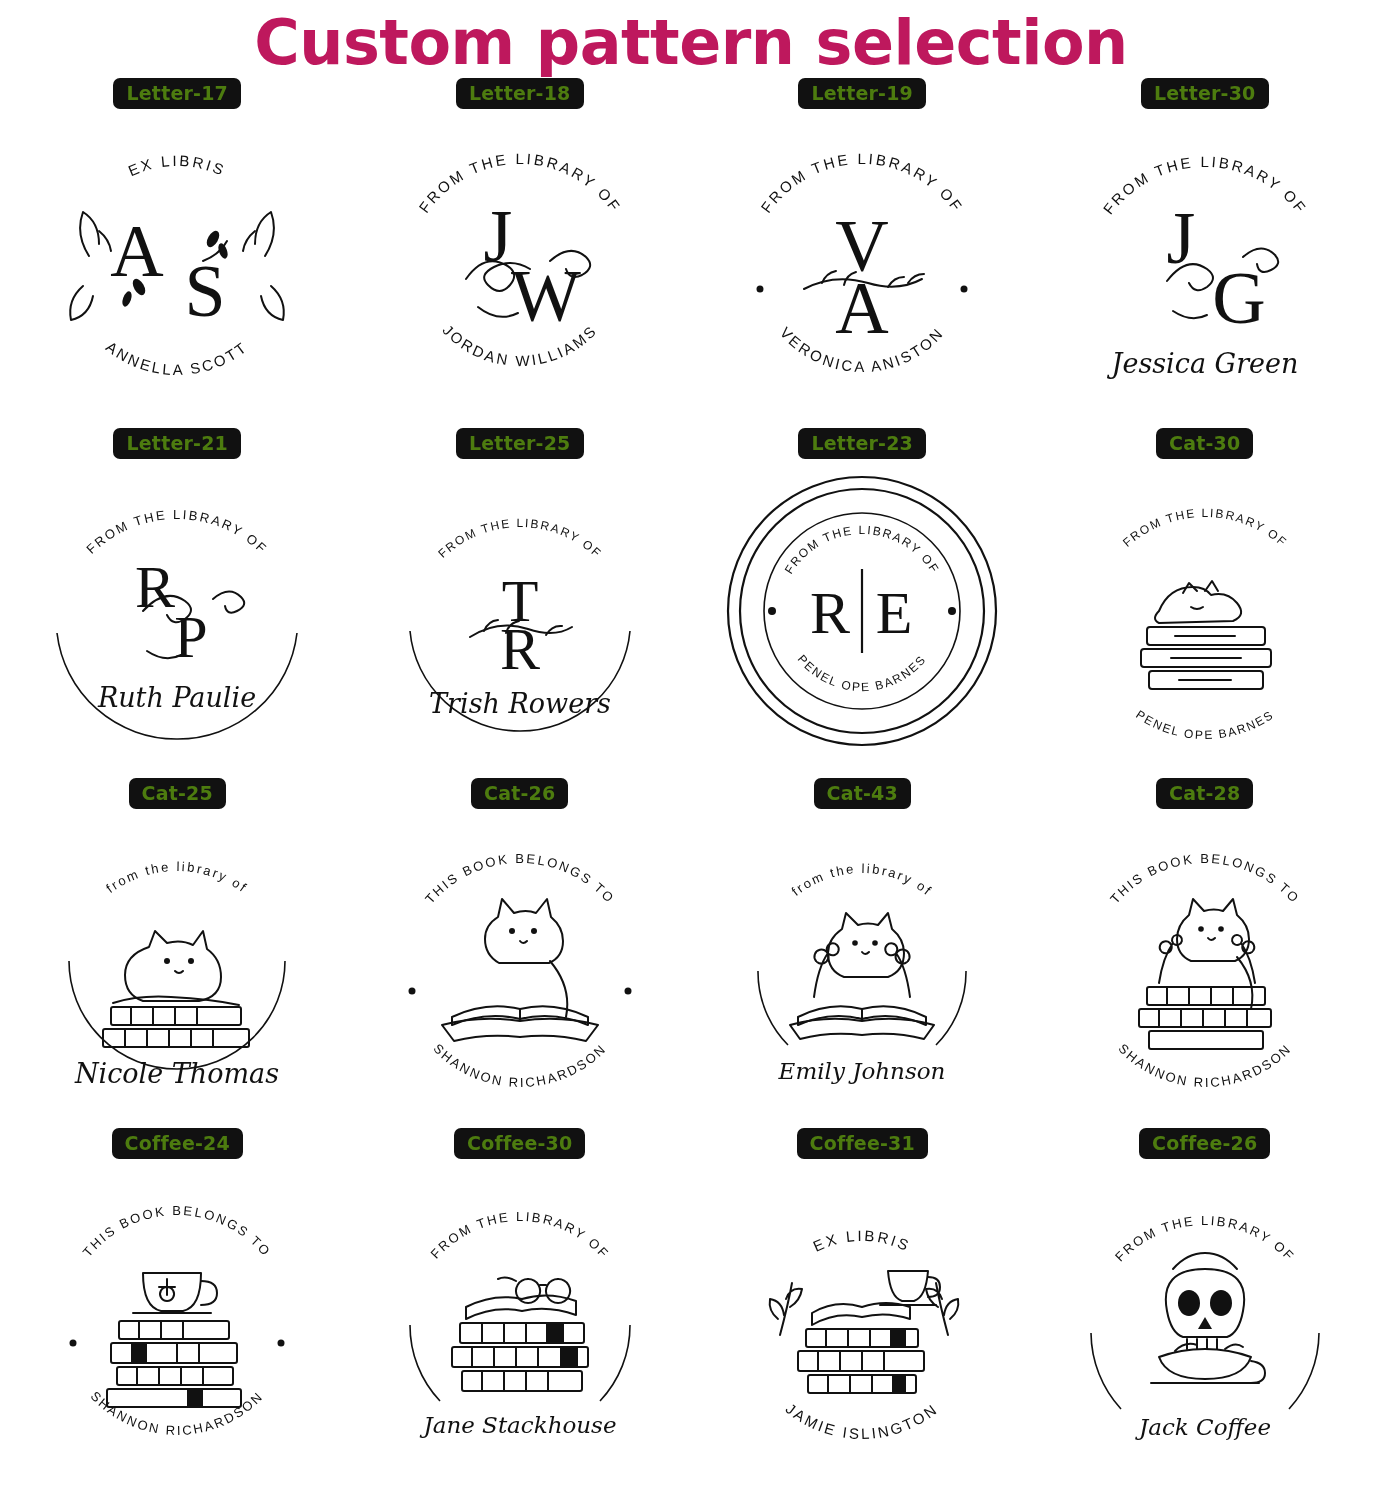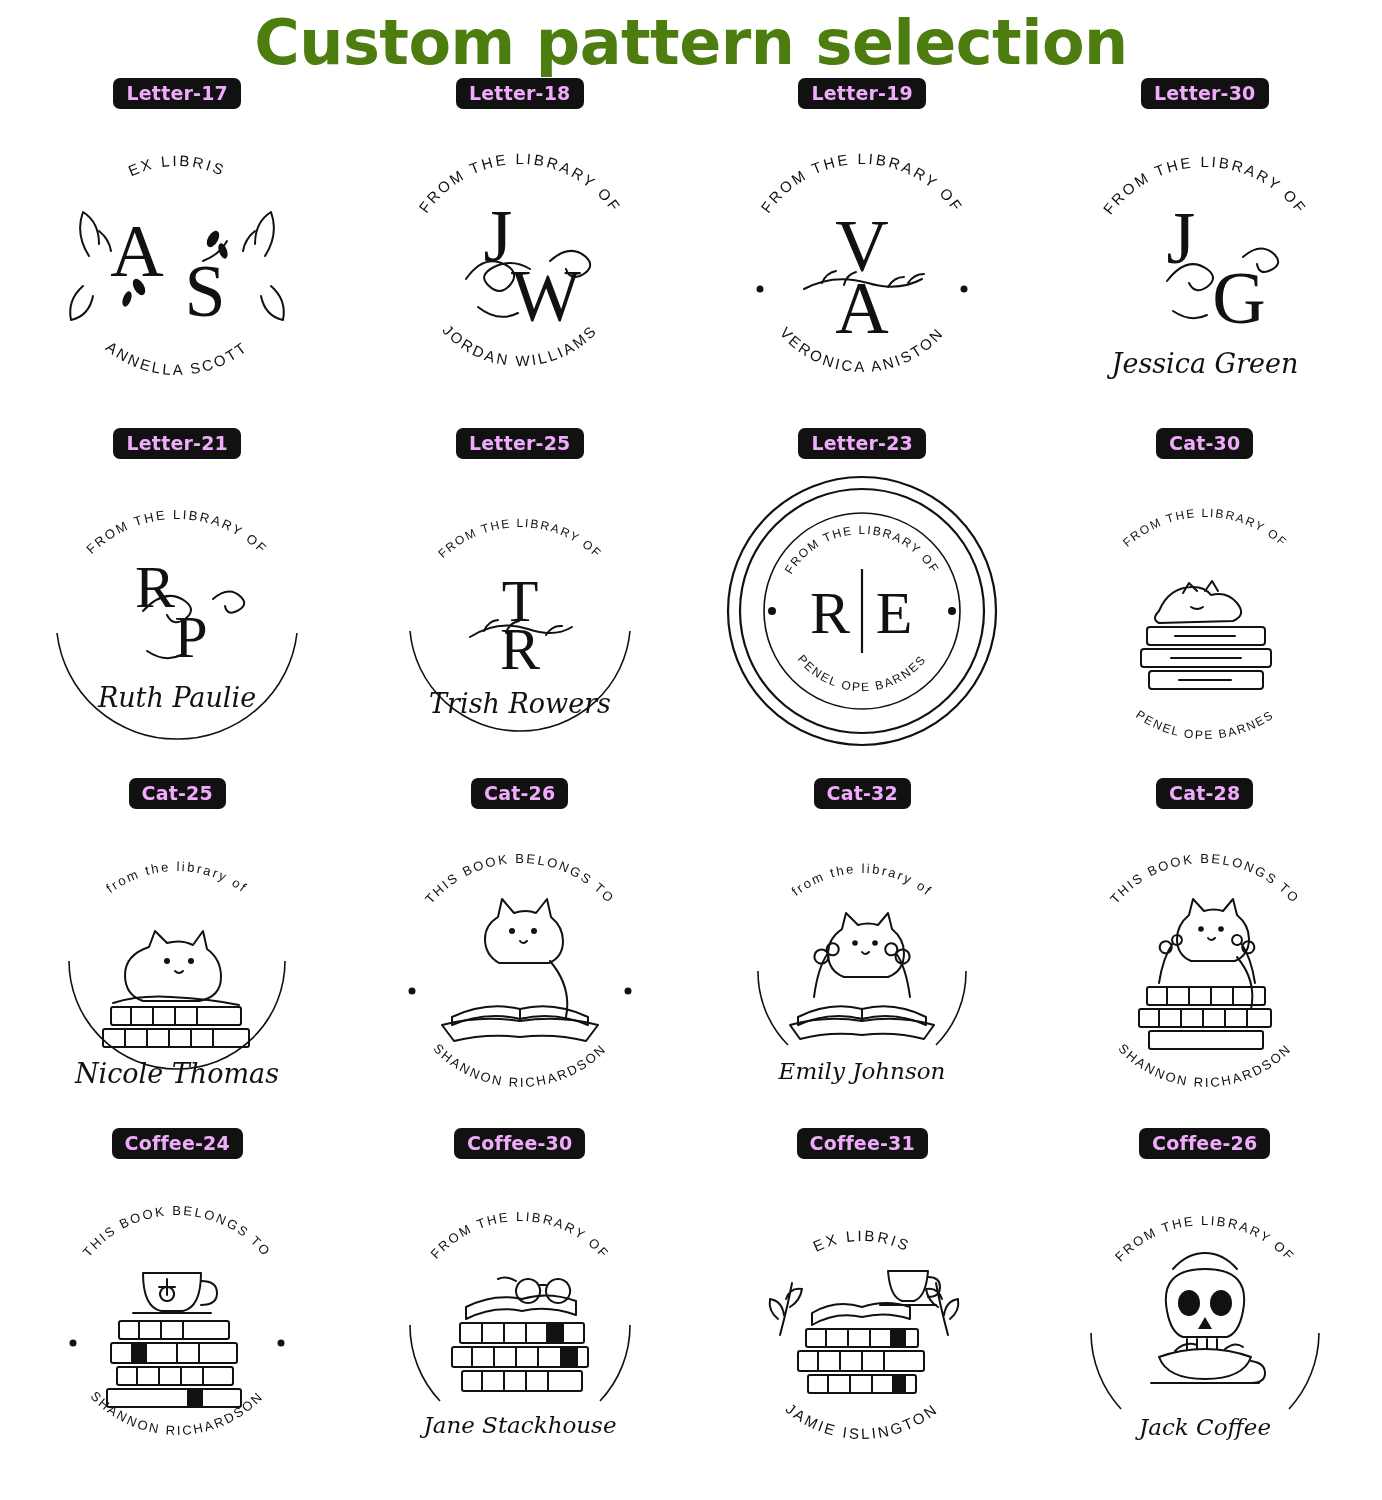--- a/index.html
+++ b/index.html
@@ -17,40 +17,40 @@
     background: #ffffff;
   }
   #title {
     text-align: center;
     font-family: "DejaVu Sans", sans-serif;
     font-weight: 700;
     font-size: 62px;
     letter-spacing: -0.5px;
     line-height: 1;
     padding-top: 12px;
-    color: #4d7c0f;
+    color: #be185d;
   }
   #grid {
     display: grid;
     grid-template-columns: repeat(4, 1fr);
     grid-template-rows: repeat(4, 1fr);
     width: 1382px;
     height: 1404px;
     padding: 4px 6px 0 6px;
   }
   .cell {
     position: relative;
     display: flex;
     flex-direction: column;
     align-items: center;
     justify-content: flex-start;
   }
   .badge {
     background: #111111;
-    color: #f0abfc;
+    color: #4d7c0f;
     font-weight: 700;
     font-size: 19px;
     padding: 4px 13px 5px 13px;
     border-radius: 7px;
     letter-spacing: 0.2px;
     white-space: nowrap;
     font-family: "DejaVu Sans", sans-serif;
     margin-bottom: 2px;
   }
   .stamp {
@@ -355,21 +355,21 @@
             <path class="ink" d="M180 150 q22 26 16 56"></path>
             <path class="ink" d="M82 206 q34 -16 68 -8 q34 -8 68 8 l0 8 q-34 -14 -68 -6 q-34 -8 -68 6z"></path>
             <path class="ink" d="M150 198 v10"></path>
             <path class="ink" d="M72 214 q38 -10 78 -4 q40 -6 78 4 l-12 16 q-32 -8 -66 -4 q-34 -4 -66 4z"></path>
           </g>
         </svg>
       </div>
     </div>
 
     <div class="cell">
-      <div class="badge">Cat-32</div>
+      <div class="badge">Cat-43</div>
       <div class="stamp">
         <svg viewBox="0 0 300 300">
           <defs>
             <path id="p10top" d="M 46 166 A 104 104 0 0 1 254 166"></path>
           </defs>
           <path class="thin" d="M 46 160 A 104 104 0 0 0 76 234"></path>
           <path class="thin" d="M 254 160 A 104 104 0 0 1 224 234"></path>
           <text class="arc-txt small">
             <textPath href="#p10top" startOffset="50%" text-anchor="middle">from the library of</textPath>
           </text>

